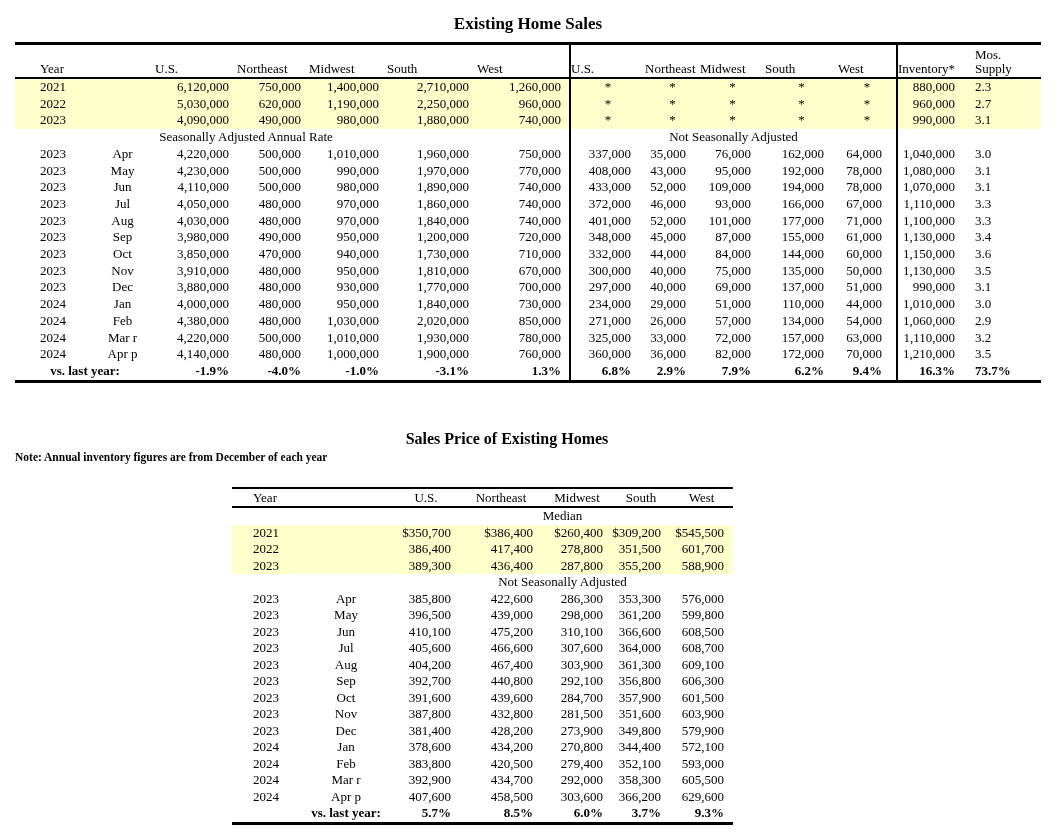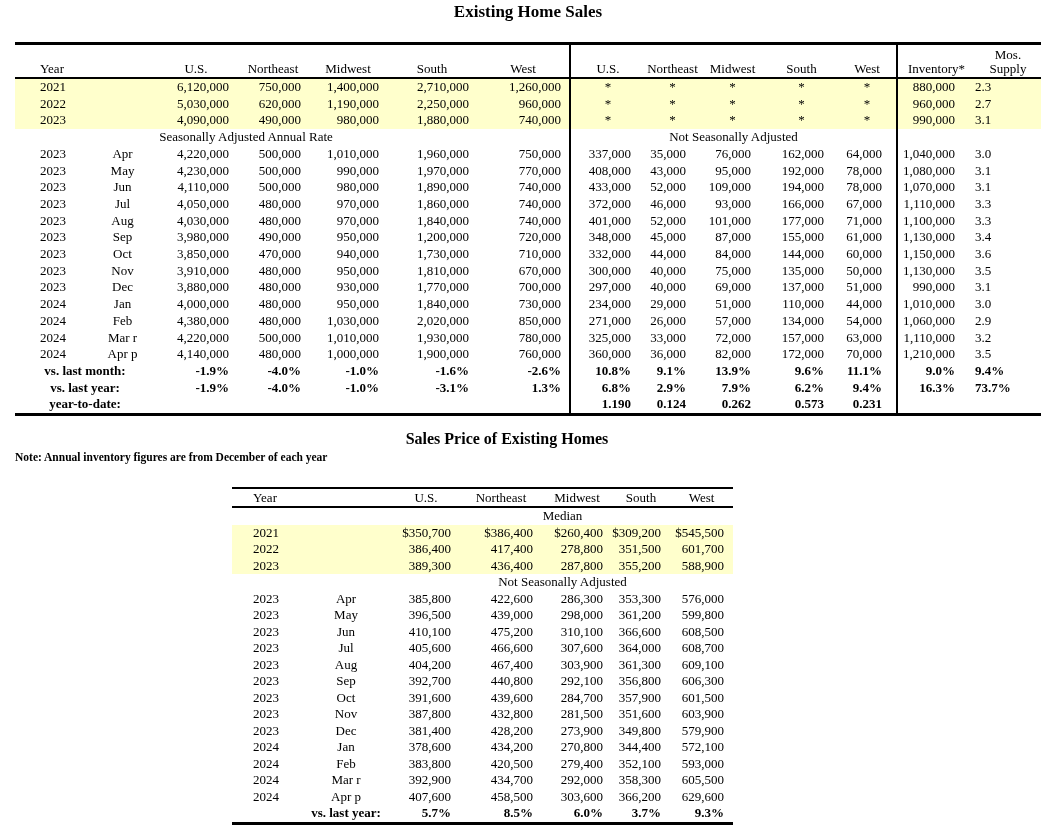--- a/index.html
+++ b/index.html
@@ -1,28 +1,28 @@
 <!DOCTYPE html>
 <html><head>
 <meta charset="utf-8">
 <style>
   html,body{margin:0;padding:0;background:#fff;}
   body{width:1064px;height:835px;position:relative;font-family:"Liberation Serif",serif;color:#000;overflow:hidden;}
 
   .title{position:absolute;text-align:center;font-weight:bold;}
-  #title1{left:0;width:1056px;top:2px;font-size:17px;}
+  #title1{left:0;width:1056px;top:14px;font-size:17px;}
   #title2{left:232px;width:550px;top:430px;font-size:16px;}
 
   table{border-collapse:collapse;table-layout:fixed;}
   td,th{padding:0;overflow:hidden;white-space:nowrap;font-weight:normal;}
 
   
   #t1{position:absolute;left:15px;top:42px;width:1026px;font-size:13px;
       border-top:3px solid #000;border-bottom:3px solid #000;}
-  #t1 thead th{vertical-align:bottom;text-align:center;border-bottom:2.5px solid #000;
+  #t1 thead th{vertical-align:bottom;text-align:left;border-bottom:2.5px solid #000;
       height:31px;padding-bottom:1px;line-height:14px;}
   #t1 thead th.h-year{text-align:left;padding-left:25px;}
   #t1 tr{height:16.7px;}
   #t1 td{line-height:16.7px;}
   .c-year{text-align:left;padding-left:25px;}
   .c-mo{text-align:center;}
   .c-sa{text-align:right;padding-right:8px;}
   .c-nsa{text-align:right;padding-right:14px;}
   .c-ast{text-align:center;}
   .c-inv{text-align:right;padding-right:20px;}
@@ -374,67 +374,37 @@
         <td class="c-nsa">82,000</td>
         <td class="c-nsa">172,000</td>
         <td class="c-nsa">70,000</td>
         <td class="c-inv bl">1,210,000</td>
         <td class="c-mos">3.5</td>
       </tr>
 
   </tbody>
   <tbody class="summary">
 
-      <tr>
-        <td colspan="2" class="lbl2">vs. last month:</td>
-        <td class="c-sa">-1.9%</td>
-        <td class="c-sa">-4.0%</td>
-        <td class="c-sa">-1.0%</td>
-        <td class="c-sa">-1.6%</td>
-        <td class="c-sa">-2.6%</td>
-        <td class="c-nsa bl">10.8%</td>
-        <td class="c-nsa">9.1%</td>
-        <td class="c-nsa">13.9%</td>
-        <td class="c-nsa">9.6%</td>
-        <td class="c-nsa">11.1%</td>
-        <td class="c-inv bl">9.0%</td>
-        <td class="c-mos">9.4%</td>
-      </tr>
 
       <tr>
         <td colspan="2" class="lbl2">vs. last year:</td>
         <td class="c-sa">-1.9%</td>
         <td class="c-sa">-4.0%</td>
         <td class="c-sa">-1.0%</td>
         <td class="c-sa">-3.1%</td>
         <td class="c-sa">1.3%</td>
         <td class="c-nsa bl">6.8%</td>
         <td class="c-nsa">2.9%</td>
         <td class="c-nsa">7.9%</td>
         <td class="c-nsa">6.2%</td>
         <td class="c-nsa">9.4%</td>
         <td class="c-inv bl">16.3%</td>
         <td class="c-mos">73.7%</td>
       </tr>
 
-      <tr>
-        <td colspan="2" class="lbl2">year-to-date:</td>
-        <td class="c-sa"></td>
-        <td class="c-sa"></td>
-        <td class="c-sa"></td>
-        <td class="c-sa"></td>
-        <td class="c-sa"></td>
-        <td class="c-nsa bl">1.190</td>
-        <td class="c-nsa">0.124</td>
-        <td class="c-nsa">0.262</td>
-        <td class="c-nsa">0.573</td>
-        <td class="c-nsa">0.231</td>
-        <td class="c-inv bl"></td>
-        <td class="c-mos"></td>
-      </tr>
 
   </tbody>
 </table>
 
 <div id="note">Note: Annual inventory figures are from December of each year</div>
 
 <div id="title2" class="title">Sales Price of Existing Homes</div>
 
 <table id="t2">
   <colgroup>

